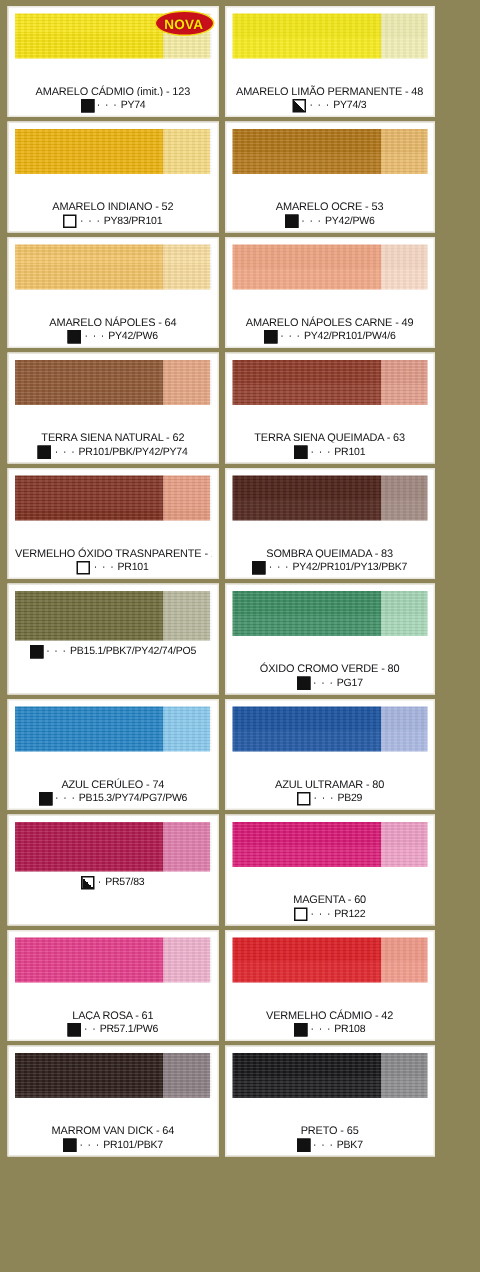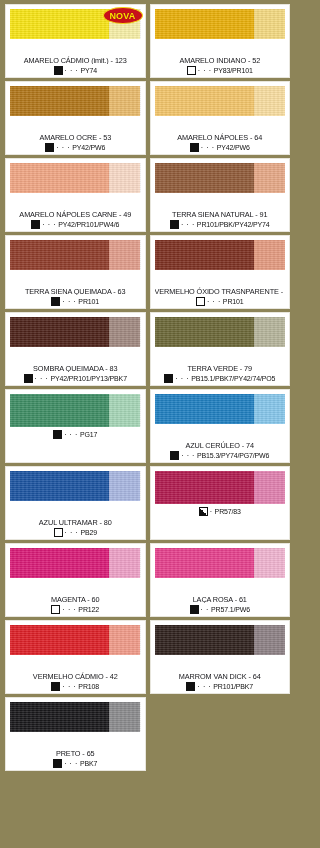--- a/index.html
+++ b/index.html
@@ -120,20 +120,33 @@
       <div class="nova-badge">NOVA</div>
       <div class="swatch-name">AMARELO CÁDMIO (imit.) - 123</div>
       <div class="swatch-meta">
         <span class="perm-icon perm-full"></span>
         <span class="dots">· · ·</span>
         <span class="pigment">PY74</span>
       </div>
     </div>
     <div class="swatch-card">
       <div class="color-band">
+        <div class="band-full" style="background: rgb(245, 234, 24);"></div>
+        <div class="band-tint" style="background: rgb(239, 238, 180);"></div>
+        <div class="texture"></div>
+      </div>
+      <div class="swatch-name">AMARELO LIMÃO PERMANENTE - 48</div>
+      <div class="swatch-meta">
+        <span class="perm-icon perm-half"></span>
+        <span class="dots">· · ·</span>
+        <span class="pigment">PY74/3</span>
+      </div>
+    </div>
+    <div class="swatch-card">
+      <div class="color-band">
         <div class="band-full" style="background: rgb(232, 174, 8);"></div>
         <div class="band-tint" style="background: rgb(243, 216, 128);"></div>
         <div class="texture"></div>
       </div>
       <div class="swatch-name">AMARELO INDIANO - 52</div>
       <div class="swatch-meta">
         <span class="perm-icon perm-empty"></span>
         <span class="dots">· · ·</span>
         <span class="pigment">PY83/PR101</span>
       </div>
@@ -176,21 +189,21 @@
         <span class="dots">· · ·</span>
         <span class="pigment">PY42/PR101/PW4/6</span>
       </div>
     </div>
     <div class="swatch-card">
       <div class="color-band">
         <div class="band-full" style="background: rgb(143, 90, 56);"></div>
         <div class="band-tint" style="background: rgb(230, 168, 134);"></div>
         <div class="texture"></div>
       </div>
-      <div class="swatch-name">TERRA SIENA NATURAL - 91</div>
+      <div class="swatch-name">TERRA SIENA NATURAL - 62</div>
       <div class="swatch-meta">
         <span class="perm-icon perm-full"></span>
         <span class="dots">· · ·</span>
         <span class="pigment">PR101/PBK/PY42/PY74</span>
       </div>
     </div>
     <div class="swatch-card">
       <div class="color-band">
         <div class="band-full" style="background: rgb(142, 59, 41);"></div>
         <div class="band-tint" style="background: rgb(224, 156, 138);"></div>
@@ -228,33 +241,33 @@
         <span class="dots">· · ·</span>
         <span class="pigment">PY42/PR101/PY13/PBK7</span>
       </div>
     </div>
     <div class="swatch-card">
       <div class="color-band">
         <div class="band-full" style="background: rgb(106, 102, 54);"></div>
         <div class="band-tint" style="background: rgb(181, 180, 154);"></div>
         <div class="texture"></div>
       </div>
-      <div class="swatch-name">TERRA VERDE - 79</div>
       <div class="swatch-meta">
         <span class="perm-icon perm-full"></span>
         <span class="dots">· · ·</span>
         <span class="pigment">PB15.1/PBK7/PY42/74/PO5</span>
       </div>
     </div>
     <div class="swatch-card">
       <div class="color-band">
         <div class="band-full" style="background: rgb(61, 140, 99);"></div>
         <div class="band-tint" style="background: rgb(165, 213, 182);"></div>
         <div class="texture"></div>
       </div>
+      <div class="swatch-name">ÓXIDO CROMO VERDE - 80</div>
       <div class="swatch-meta">
         <span class="perm-icon perm-full"></span>
         <span class="dots">· · ·</span>
         <span class="pigment">PG17</span>
       </div>
     </div>
     <div class="swatch-card">
       <div class="color-band">
         <div class="band-full" style="background: rgb(31, 127, 192);"></div>
         <div class="band-tint" style="background: rgb(134, 198, 234);"></div>

